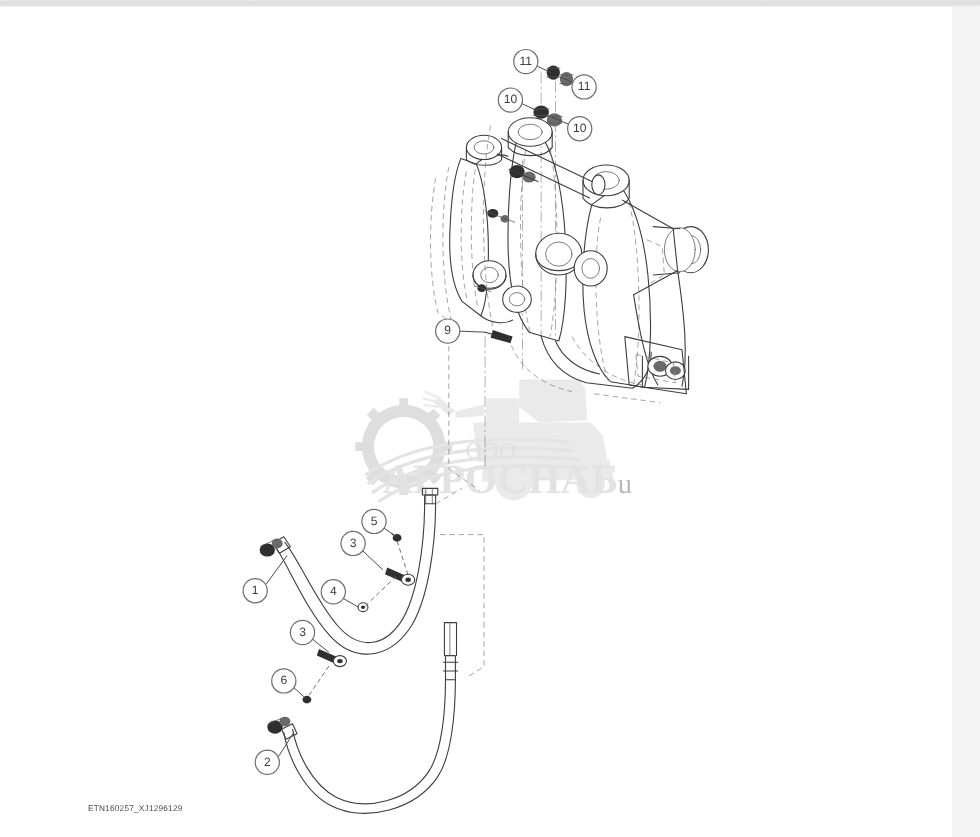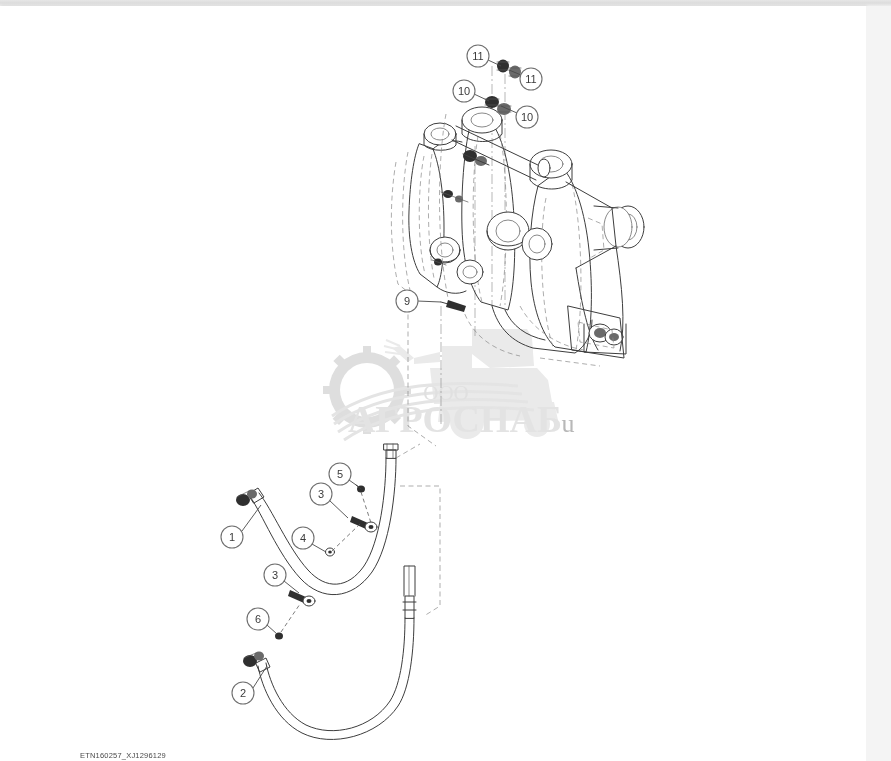--- a/index.html
+++ b/index.html
@@ -52,30 +52,30 @@
     left: 0; top: 0;
     width: 866px;
     height: 755px;
     overflow: visible;
   }
 
   
   #watermark {
     position: absolute;
     left: 322px;
-    top: 318px;
+    top: 334px;
     width: 270px;
     height: 130px;
     pointer-events: none;
   }
 
   #drawing-number {
     position: absolute;
     left: 80px;
-    top: 745px;
+    top: 724px;
     font-family: "Liberation Sans", sans-serif;
     font-size: 7.5px;
     letter-spacing: 0.2px;
     color: #4a4a4a;
     white-space: nowrap;
   }
 
   .callout-text {
     font-family: "Liberation Sans", sans-serif;
     font-size: 11px;

